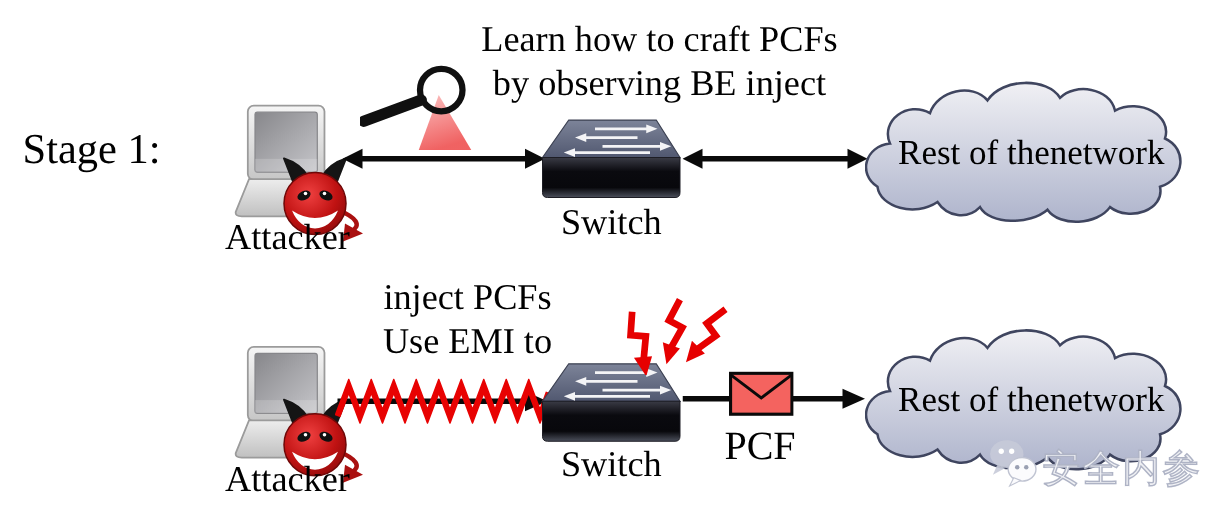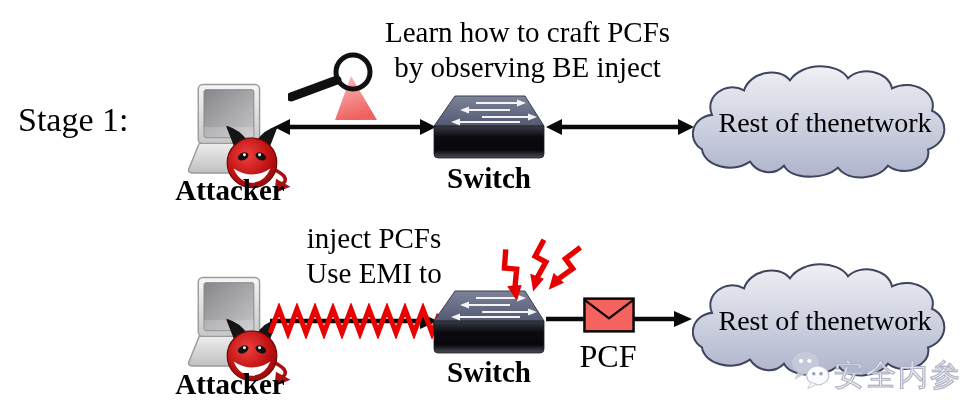--- a/index.html
+++ b/index.html
@@ -4,21 +4,21 @@
 <style>
   html,body{margin:0;padding:0;background:#ffffff;}
   .canvas{
     position:relative;width:965px;height:416px;background:#ffffff;overflow:hidden;
     font-family:"Liberation Serif","DejaVu Serif",serif;color:#000;
   }
   .abs{position:absolute;}
   .lbl{color:#000;white-space:nowrap;}
   .center{text-align:center;}
   .stage-lbl{font-size:34px;}
-  .node-lbl{font-size:29px;font-weight:bold;}
+  .node-lbl{font-size:29px;}
   .ann{font-size:29px;line-height:35px;text-align:center;}
   .cloud-wrap{width:266px;height:122px;}
   .cloud-wrap svg{position:absolute;left:0;top:0;}
   .cloud-text{
     position:absolute;left:0;top:0;right:0;bottom:0;
     display:flex;flex-direction:row;align-items:center;justify-content:center;
     font-size:28px;line-height:32px;
   }
   .pcf-lbl{font-size:32px;font-family:Liberation Serif, serif;}
   .wm-text{

